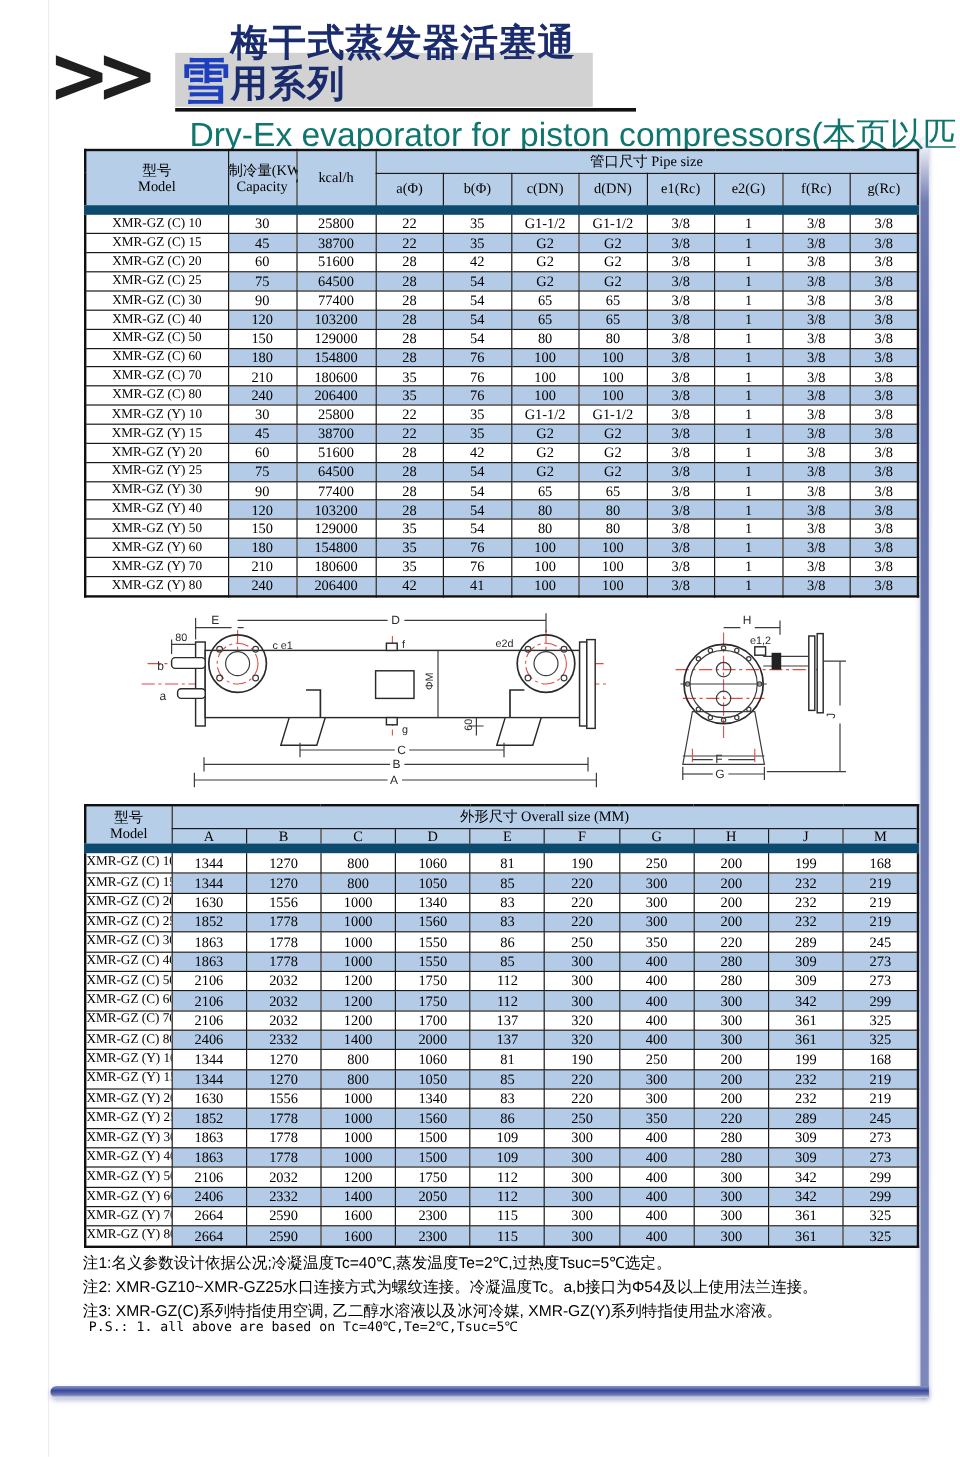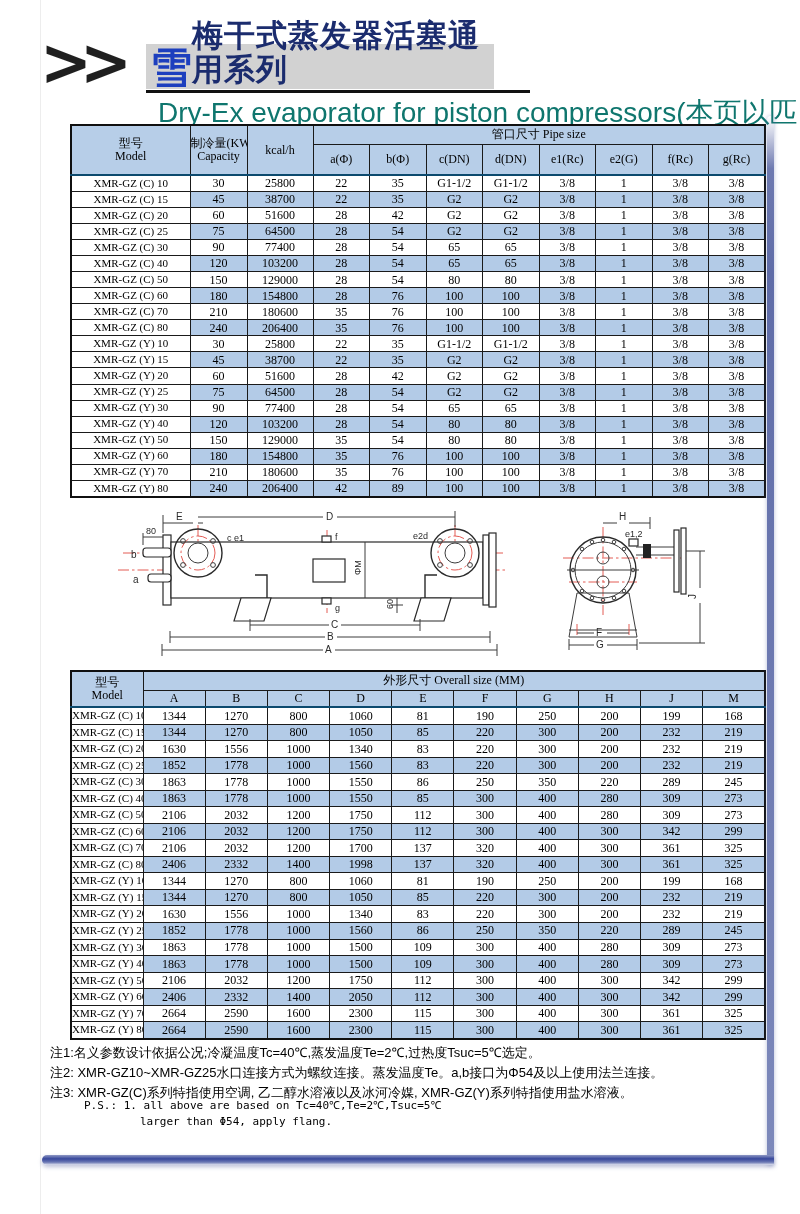--- a/index.html
+++ b/index.html
@@ -30,42 +30,42 @@
   table.spec{
     position:absolute;border-collapse:collapse;table-layout:fixed;
     font-family:"Liberation Serif",serif;color:#000;
     border:2px solid #101010;
   }
   table.spec th,table.spec td{
     border:1px solid #1a1a1a;text-align:center;vertical-align:middle;
     padding:0;line-height:1.05;overflow:hidden;white-space:nowrap;
   }
   table.spec thead th{background:var(--head-bg,#b7cee8);font-weight:normal;font-size:12px;}
-  table.spec thead{border-bottom:2px solid #0c4a6e;}
+  table.spec thead{border-bottom:8px solid #0c4a6e;}
   table.spec td{font-size:12px;background:#fff;}
   table.spec td.model{font-size:11px;}
   table.spec tbody tr.alt td:not(.model){background:var(--alt-bg,#b3cbe7);}
   #pipe-table{left:70px;top:124px;width:694px;height:374px;}
   #overall-table{left:70px;top:670px;width:694px;height:370px;}
   .th2{font-size:11.5px;}
 
   
   .diagram{position:absolute;left:45px;top:503px;width:720px;height:172px;}
   .diagram svg{width:100%;height:100%;}
   .dline{stroke:#3c3c3c;stroke-width:1;fill:none;}
   .dthick{stroke:#2a2a2a;stroke-width:1.4;fill:none;}
   .dfill{fill:#fff;stroke:#2a2a2a;stroke-width:1.2;}
   .red{stroke:var(--center-red,#e04a42);stroke-width:0.9;fill:none;stroke-dasharray:11 3 2.5 3;}
   .dtext{font-family:"Liberation Sans",sans-serif;font-size:10px;fill:#2b2b2b;}
   .dtext-sm{font-family:"Liberation Sans",sans-serif;font-size:9px;fill:#2b2b2b;}
 
   
-  .notes{position:absolute;left:50px;top:1043px;width:700px;font-size:13px;color:#000;
+  .notes{position:absolute;left:69px;top:1043px;width:700px;font-size:13px;color:#000;
     font-family:"Liberation Sans",sans-serif;line-height:20px;}
-  .ps{position:absolute;left:84px;top:1098px;width:700px;font-size:11px;color:#000;
+  .ps{position:absolute;left:74px;top:1098px;width:700px;font-size:11px;color:#000;
     font-family:"DejaVu Sans Mono",monospace;line-height:16px;}
   .ps .ind1{padding-left:42px;}
   .ps .ind2{padding-left:56px;}
 
   
   .accent-v{
     position:absolute;left:767px;top:116px;width:7px;height:1049px;
     background:linear-gradient(180deg,rgba(95,108,168,0) 0%,rgba(95,108,168,.9) 5%,#5f6ca8 15%,#7d89bb 100%);
     border-radius:4px 4px 0 0;
     box-shadow:0 0 4px rgba(95,108,168,.45);
@@ -367,21 +367,21 @@
         <td>3/8</td>
         <td>1</td>
         <td>3/8</td>
         <td>3/8</td>
       </tr>
       <tr class="alt">
         <td class="model">XMR-GZ (Y) 80</td>
         <td>240</td>
         <td>206400</td>
         <td>42</td>
-        <td>89</td>
+        <td>41</td>
         <td>100</td>
         <td>100</td>
         <td>3/8</td>
         <td>1</td>
         <td>3/8</td>
         <td>3/8</td>
       </tr>
     </tbody>
 </table>
 
@@ -669,21 +669,21 @@
         <td>400</td>
         <td>300</td>
         <td>361</td>
         <td>325</td>
       </tr>
       <tr class="alt">
         <td class="model">XMR-GZ (C) 80</td>
         <td>2406</td>
         <td>2332</td>
         <td>1400</td>
-        <td>1998</td>
+        <td>2000</td>
         <td>137</td>
         <td>320</td>
         <td>400</td>
         <td>300</td>
         <td>361</td>
         <td>325</td>
       </tr>
       <tr>
         <td class="model">XMR-GZ (Y) 10</td>
         <td>1344</td>
@@ -812,22 +812,21 @@
         <td>400</td>
         <td>300</td>
         <td>361</td>
         <td>325</td>
       </tr>
     </tbody>
 </table>
 
 <div class="notes">
   <div>注1:名义参数设计依据公况;冷凝温度Tc=40℃,蒸发温度Te=2℃,过热度Tsuc=5℃选定。</div>
-  <div>注2: XMR-GZ10~XMR-GZ25水口连接方式为螺纹连接。蒸发温度Te。a,b接口为Φ54及以上使用法兰连接。</div>
+  <div>注2: XMR-GZ10~XMR-GZ25水口连接方式为螺纹连接。冷凝温度Tc。a,b接口为Φ54及以上使用法兰连接。</div>
   <div>注3: XMR-GZ(C)系列特指使用空调, 乙二醇水溶液以及冰河冷媒, XMR-GZ(Y)系列特指使用盐水溶液。</div>
 </div>
 <div class="ps">
   <div>P.S.: 1. all above are based on Tc=40℃,Te=2℃,Tsuc=5℃</div>
-  <div class="ind2">larger than Φ54, apply flang.</div>
 </div>
 
 <div class="accent-v"></div>
 <div class="accent-h"></div>
 
 </body></html>

